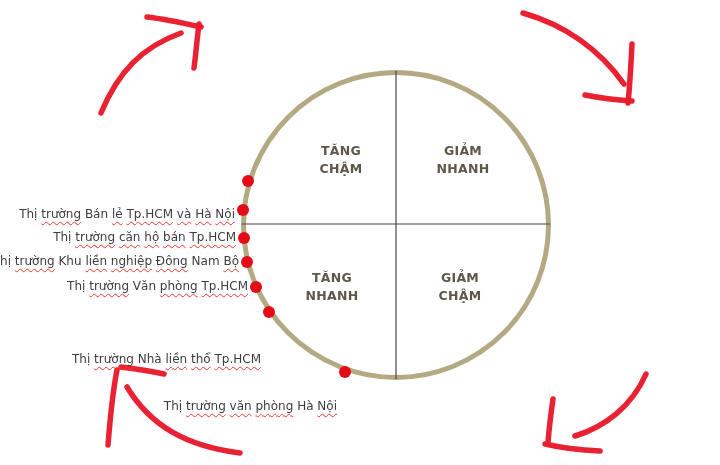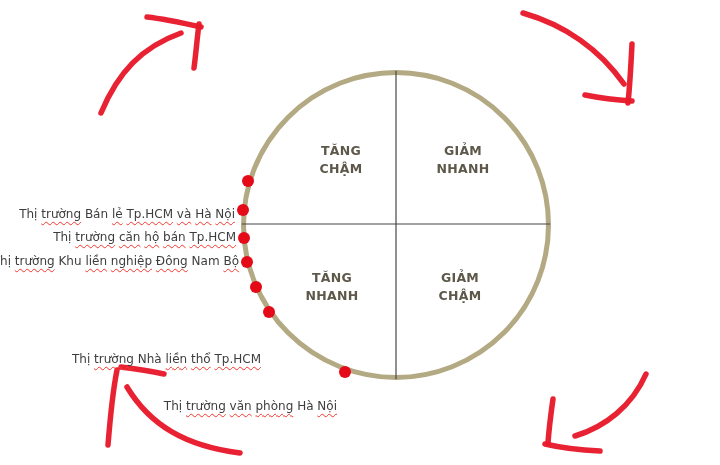--- a/index.html
+++ b/index.html
@@ -87,18 +87,19 @@
 
   <div id="markets-layer">
       <div class="dot" style="left: 242px; top: 175px;"></div>
       <div class="dot" style="left: 237px; top: 204px;"></div>
       <div class="mlabel" style="right: 485px; top: 198px; margin-top: 6px;"><span>Thị</span> <span class="sq">trường</span> <span>Bán</span> <span class="sq">lẻ</span> <span class="sq">Tp.HCM</span> <span class="sq">và</span> <span class="sq">Hà</span> <span class="sq">Nội</span></div>
       <div class="dot" style="left: 238px; top: 232px;"></div>
       <div class="mlabel" style="right: 484px; top: 227px;"><span>Thị</span> <span class="sq">trường</span> <span class="sq">căn</span> <span class="sq">hộ</span> <span class="sq">bán</span> <span class="sq">Tp.HCM</span></div>
       <div class="dot" style="left: 241px; top: 256px;"></div>
       <div class="mlabel" style="right: 481px; top: 251px;"><span>Thị</span> <span class="sq">trường</span> <span>Khu</span> <span class="sq">liền</span> <span class="sq">nghiệp</span> <span class="sq">Đông</span> <span>Nam</span> <span class="sq">Bộ</span></div>
       <div class="dot" style="left: 250px; top: 281px;"></div>
+      <div class="mlabel" style="right: 472px; top: 276px;"><span>Thị</span> <span class="sq">trường</span> <span>Văn</span> <span class="sq">phòng</span> <span class="sq">Tp.HCM</span></div>
       <div class="dot" style="left: 263px; top: 306px;"></div>
       <div class="mlabel" style="right: 459px; top: 301px; margin-top: 48px;"><span>Thị</span> <span class="sq">trường</span> <span>Nhà</span> <span class="sq">liền</span> <span class="sq">thổ</span> <span class="sq">Tp.HCM</span></div>
       <div class="dot" style="left: 339px; top: 366px;"></div>
       <div class="mlabel" style="right: 383px; top: 361px; margin-top: 35px;"><span>Thị</span> <span class="sq">trường</span> <span class="sq">văn</span> <span class="sq">phòng</span> <span>Hà</span> <span class="sq">Nội</span></div>
     </div>
 </div>
 
 </body></html>

